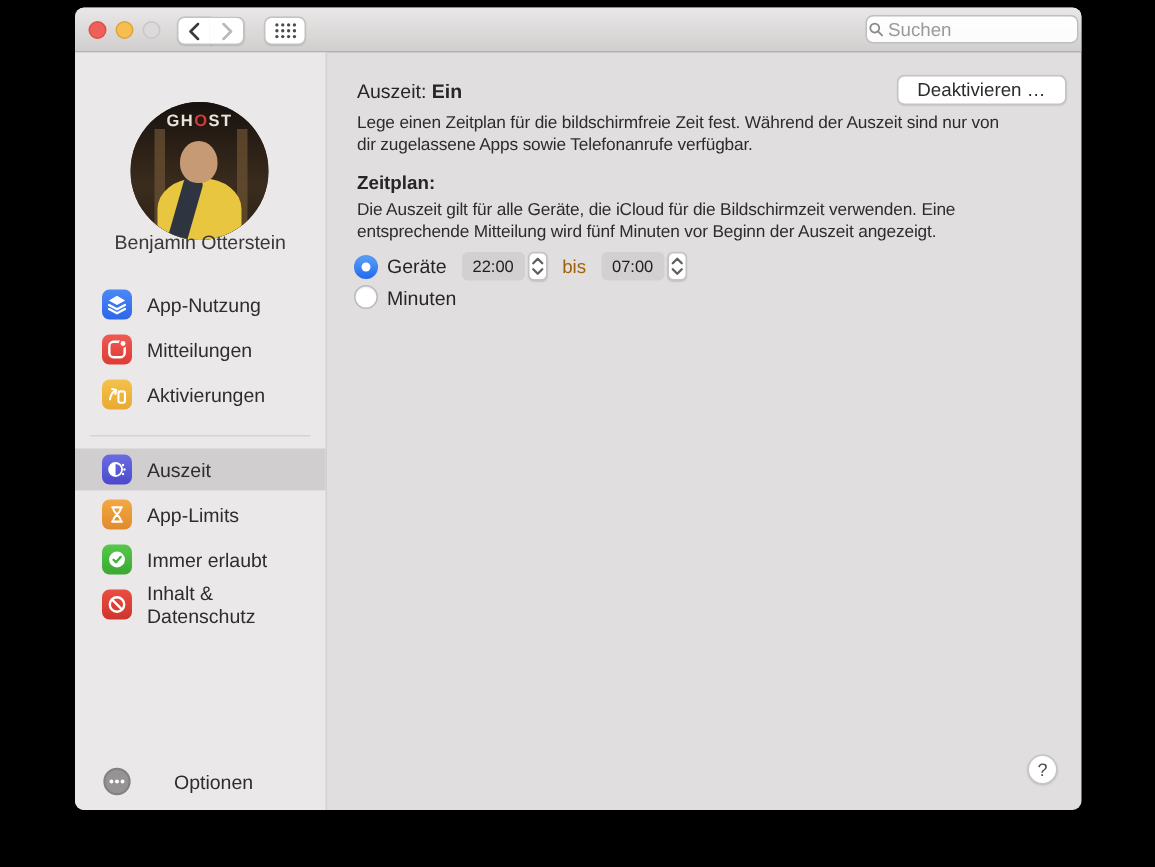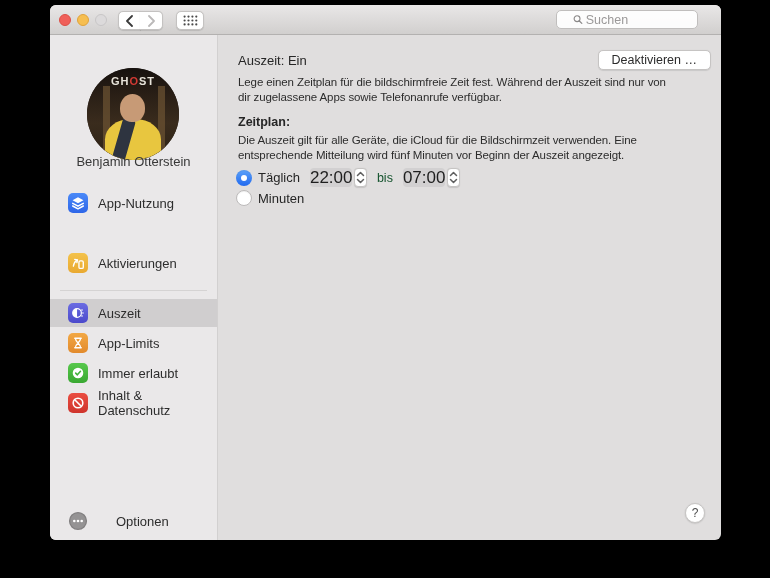--- a/index.html
+++ b/index.html
@@ -33,23 +33,23 @@
     box-shadow:0 0.5px 1px rgba(0,0,0,.12);
   }
   .btn-back { left:68px; width:23px; border-top-right-radius:0; border-bottom-right-radius:0; }
   .btn-fwd  { left:90px; width:23px; border-left:none; border-top-left-radius:0; border-bottom-left-radius:0; }
   .btn-grid { left:126px; width:28px; }
   .win-title {
     position:absolute; left:0; right:0; top:8px; text-align:center;
     font-size:13px; font-weight:700; color:#3a3a3a; letter-spacing:0.1px;
   }
   .searchbox {
-    position:absolute; right:23px; top:5px; width:142px; height:19px;
+    position:absolute; right:2px; top:5px; width:142px; height:19px;
     background:rgba(255,255,255,.92); border:1px solid #c0bebd; border-radius:5px;
-    display:flex; align-items:center; padding:0 16px; gap:3px;
+    display:flex; align-items:center; padding:0 1px; gap:3px;
   }
   .searchbox input {
     border:none; outline:none; background:transparent; width:100%;
     font-size:12.5px; color:#333; font-family:inherit;
   }
   .searchbox input::placeholder { color:#9b9999; }
   
   .sidebar {
     position:absolute; left:0; top:30px; bottom:0; width:168px;
     background:#eae8e9; border-right:1px solid #d2d0d0;
@@ -97,21 +97,21 @@
   .separator {
     position:absolute; left:10px; right:10px; top:255px; height:1px; background:#d5d3d3;
   }
   .options-row {
     position:absolute; left:18px; top:476px; height:20px;
     display:flex; align-items:center; gap:28px; font-size:13px; color:#2d2d2d;
   }
   
   .content { position:absolute; left:169px; top:30px; right:0; bottom:0; }
   .status-line { position:absolute; left:19px; top:18px; font-size:13px; color:#262626; }
-  .status-line b { font-weight:400; }
+  .status-line b { font-weight:700; }
   .deactivate-btn {
     position:absolute; right:10px; top:15px; height:20px; padding:0 13px;
     background:#fff; border:1px solid #c6c4c3; border-radius:5px;
     font-size:12.5px; color:#2b2b2b; font-family:inherit;
     box-shadow:0 0.5px 1px rgba(0,0,0,.1); display:flex; align-items:center;
   }
   .para {
     position:absolute; left:19px; width:476px;
     font-size:11.5px; line-height:15px; color:#2c2c2c; letter-spacing:-0.1px;
   }
@@ -131,29 +131,29 @@
     background:linear-gradient(#5da2f9,#2069ef); border:none;
   }
   .radio.on::after {
     content:""; position:absolute; left:5px; top:5px; width:6px; height:6px;
     border-radius:50%; background:#fff;
   }
   .radio-label { font-size:13px; color:#262626; }
   .time-field {
     width:42px; height:19px; margin-left:10px;
     background:#d2d0d1; border-radius:4px; border:none; outline:none;
-    font-size:17px; color:#1e1e1e; text-align:center; font-family:inherit;
+    font-size:11px; color:#1e1e1e; text-align:center; font-family:inherit;
   }
   .stepper {
     width:13px; height:19px; margin-left:2px; background:#fff;
     border:1px solid #c6c4c3; border-radius:4px;
     box-shadow:0 0.5px 1px rgba(0,0,0,.12);
     display:flex; align-items:center; justify-content:center;
   }
-  .bis { font-size:12.5px; color:#14532d; margin-left:10px; }
+  .bis { font-size:12.5px; color:#a16207; margin-left:10px; }
   .bis + .time-field { margin-left:10px; }
   .help-btn {
     position:absolute; left:466px; top:468px; width:20px; height:20px;
     border-radius:50%; background:#fff; border:1px solid #c7c5c4;
     box-shadow:0 0.5px 1.5px rgba(0,0,0,.18);
     font-size:12px; color:#4c4c4c; display:flex; align-items:center; justify-content:center;
   }
 </style>
 </head>
 <body>
@@ -220,20 +220,30 @@
     <div class="side-row" style="top:154px">
       <span class="app-icon ic-blue">
         <svg width="16" height="16" viewBox="0 0 20 20">
           <path d="M10 2.8 L16.8 6.6 L10 10.4 L3.2 6.6 Z" fill="#fff"></path>
           <path d="M3.4 10.4 L10 14 L16.6 10.4" stroke="#fff" stroke-width="1.9" fill="none" stroke-linecap="round" stroke-linejoin="round"></path>
           <path d="M3.4 13.7 L10 17.3 L16.6 13.7" stroke="#fff" stroke-width="1.9" fill="none" stroke-linecap="round" stroke-linejoin="round"></path>
         </svg>
       </span>
       <span>App-Nutzung</span>
     </div>
+    <div class="side-row" style="top:184px">
+      <span class="app-icon ic-red">
+        <svg width="16" height="16" viewBox="0 0 20 20">
+          <rect x="3.6" y="3.6" width="12.8" height="12.8" rx="3.4" fill="none" stroke="#fff" stroke-width="2"></rect>
+          <circle cx="15" cy="5" r="3.6" fill="#ee564e"></circle>
+          <circle cx="15" cy="5" r="2" fill="#fff"></circle>
+        </svg>
+      </span>
+      <span>Mitteilungen</span>
+    </div>
     <div class="side-row" style="top:214px">
       <span class="app-icon ic-yellow">
         <svg width="16" height="16" viewBox="0 0 20 20">
           <rect x="11.2" y="7.4" width="5.4" height="9.4" rx="1.6" fill="none" stroke="#fff" stroke-width="1.7"></rect>
           <path d="M4.2 14 C4.8 10 6.4 7.8 9 6.4" stroke="#fff" stroke-width="1.7" fill="none" stroke-linecap="round"></path>
           <path d="M5.9 5.4 L9.4 6.2 L8.6 9.6" stroke="#fff" stroke-width="1.7" fill="none" stroke-linecap="round" stroke-linejoin="round"></path>
         </svg>
       </span>
       <span>Aktivierungen</span>
     </div>
@@ -298,21 +308,21 @@
     </div>
     <button class="deactivate-btn">Deaktivieren …</button>
 
     <div class="para p-intro">Lege einen Zeitplan für die bildschirmfreie Zeit fest. Während der Auszeit sind nur von dir zugelassene Apps sowie Telefonanrufe verfügbar.</div>
 
     <div class="p-head">Zeitplan:</div>
     <div class="para p-sched">Die Auszeit gilt für alle Geräte, die iCloud für die Bildschirmzeit verwenden. Eine entsprechende Mitteilung wird fünf Minuten vor Beginn der Auszeit angezeigt.</div>
 
     <div class="radio-row row-daily">
       <span class="radio on"></span>
-      <span class="radio-label">Täglich</span>
+      <span class="radio-label">Geräte</span>
       <input class="time-field" value="22:00" style="">
       <span class="stepper">
         <svg width="11" height="15" viewBox="0 0 11 15">
           <path d="M2.5 5.5 L5.5 2.5 L8.5 5.5" stroke="#5e5e5e" stroke-width="1.5" fill="none" stroke-linecap="round" stroke-linejoin="round"></path>
           <path d="M2.5 9.5 L5.5 12.5 L8.5 9.5" stroke="#5e5e5e" stroke-width="1.5" fill="none" stroke-linecap="round" stroke-linejoin="round"></path>
         </svg>
       </span>
       <span class="bis">bis</span>
       <input class="time-field" value="07:00" style="">
       <span class="stepper">

